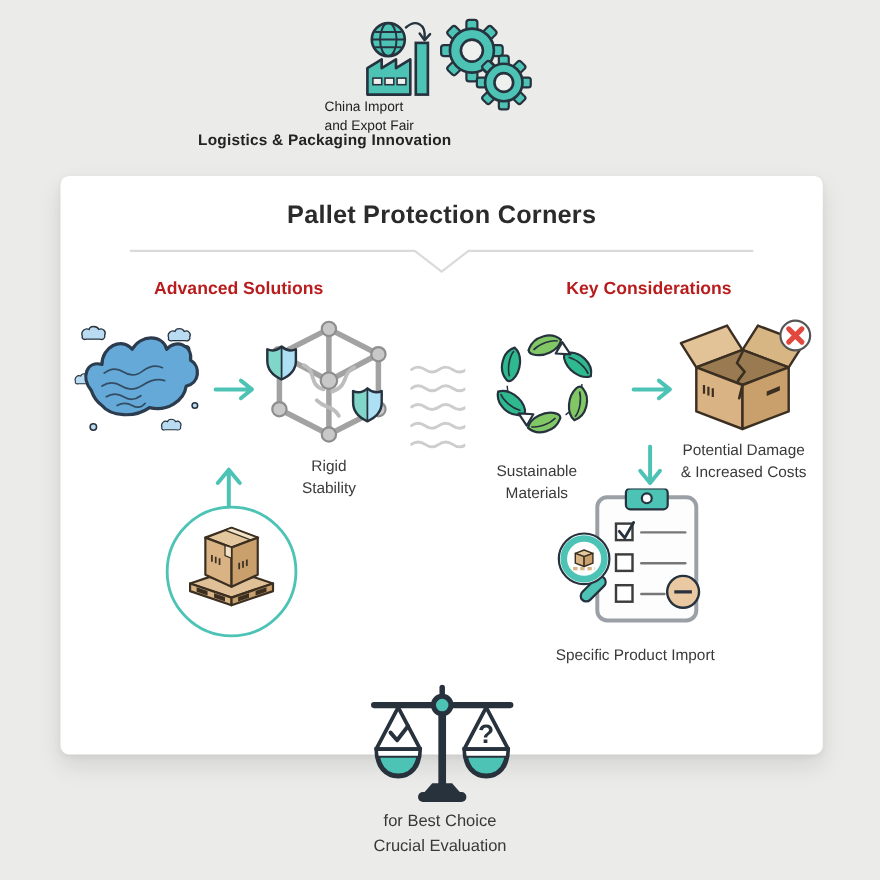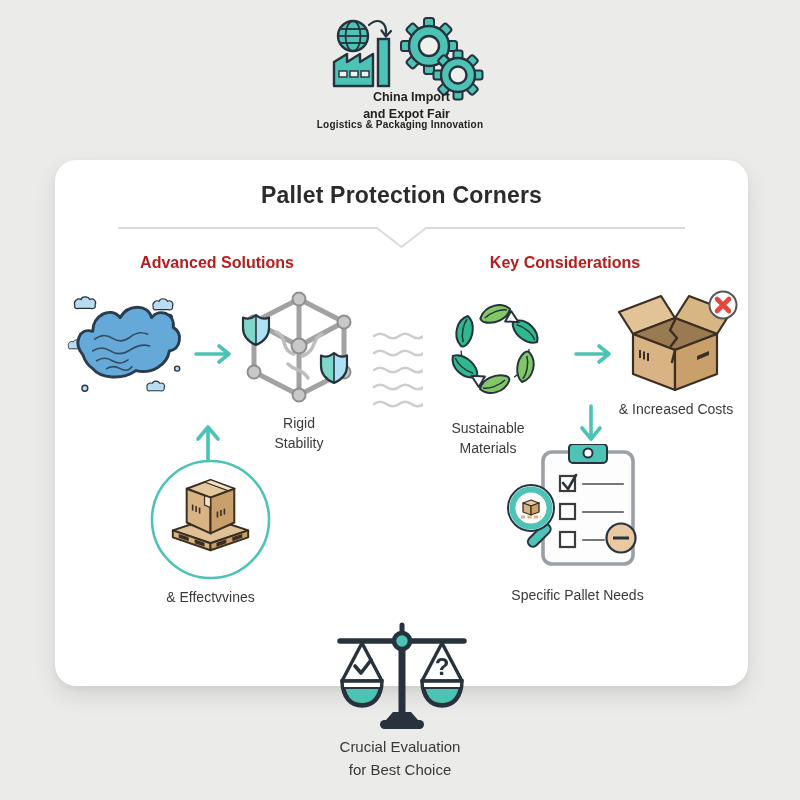--- a/index.html
+++ b/index.html
@@ -5,42 +5,42 @@
   html,body{margin:0;padding:0;}
   body{
     width:800px;height:800px;position:relative;overflow:hidden;
     background:#ebecea;
     font-family:"Liberation Sans", sans-serif;
     color:#2e2e2e;
   }
   .abs{position:absolute;}
   .stage{position:absolute;inset:0;}
   .fair-name{
-    left:295px;top:89px;width:155px;text-align:right;
-    font-size:12.5px;line-height:1.32;font-weight:700;color:#222;
+    left:295px;top:89px;width:155px;text-align:left;
+    font-size:12.5px;line-height:1.32;font-weight:400;color:#222;
   }
   .fair-name span{display:block;}
   .subtitle{
-    left:180px;top:119px;width:440px;text-align:center;
-    font-size:10px;font-weight:600;color:#232323;letter-spacing:.2px;
+    left:180px;top:119px;width:440px;text-align:left;
+    font-size:14px;font-weight:600;color:#232323;letter-spacing:.2px;
   }
   .card{
     left:55px;top:160px;width:693px;height:526px;
-    background:#ffffff;border-radius:21px;
+    background:#ffffff;border-radius:8px;
     box-shadow:0 10px 22px rgba(0,0,0,.10), 0 2px 6px rgba(0,0,0,.05);
   }
   .card-title{
     left:0;top:22px;width:693px;text-align:center;
     font-size:23px;font-weight:700;color:#2b2b2b;letter-spacing:.2px;
   }
   .heading{
     font-size:16px;font-weight:700;color:#b91c1c;text-align:center;
   }
   .heading-left{left:57px;top:94px;width:210px;}
-  .heading-right{left:403px;top:94px;width:214px;}
+  .heading-right{left:428px;top:94px;width:214px;}
   .label{
     font-size:14px;color:#3a3a3a;text-align:center;line-height:1.42;
   }
   .label span{display:block;}
   .label-cushion{left:5px;top:258px;width:180px;}
   .label-rigid{left:182px;top:254px;width:124px;}
   .label-enhanced{left:68px;top:428px;width:175px;}
   .label-sustainable{left:377px;top:259px;width:112px;}
   .label-potential{left:545px;top:240px;width:152px;}
   .label-specific{left:440px;top:426px;width:165px;}
@@ -210,21 +210,20 @@
       <g stroke="#3b2f22" stroke-width="1.6">
         <line x1="45" y1="48" x2="45" y2="54"></line>
           <line x1="48.5" y1="49.5" x2="48.5" y2="55.5"></line>
           <line x1="52" y1="51" x2="52" y2="57"></line>
         <line x1="70" y1="55" x2="70" y2="61"></line>
           <line x1="73.5" y1="53.5" x2="73.5" y2="59.5"></line>
           <line x1="77" y1="52" x2="77" y2="58"></line>
       </g>
     </svg>
     <div class="abs label label-enhanced">
-      <span>&amp; Effectvvines</span>
     </div>
 
     <svg class="abs" style="left:387px;top:136px" width="106" height="106" viewBox="0 0 106 106">
       <g transform="translate(53,53)">
         <circle r="34" fill="none" stroke="#26323d" stroke-width="1.3" stroke-dasharray="9 15"></circle>
         <g transform="rotate(0)">
             <g transform="translate(0,-35)">
           <path d="M-14,3 C-10,-8 6,-13 15,-5 C13,5 -1,11 -11,8 C-14,7 -15,5 -14,3 Z" fill="#82c765" stroke="#26323d" stroke-width="2" stroke-linejoin="round"></path>
           <path d="M-10,4 C-4,-2 6,-5 12,-4" fill="none" stroke="#26323d" stroke-width="1.5"></path>
         </g>
@@ -286,20 +285,21 @@
       <g stroke="#3b2f22" stroke-width="2">
         <line x1="31" y1="62" x2="31" y2="70"></line>
           <line x1="35" y1="63.5" x2="35" y2="71.5"></line>
           <line x1="39" y1="65" x2="39" y2="73"></line>
       </g>
       <polygon points="88,68 100,63 100,67 88,72" fill="#3b2f22"></polygon>
       <circle cx="114" cy="17" r="13.5" fill="#ffffff" stroke="#555555" stroke-width="2"></circle>
       <path d="M108,11 L120,23 M120,11 L108,23" stroke="#e2483d" stroke-width="4.6" stroke-linecap="round"></path>
     </svg>
     <div class="abs label label-potential">
+      <span>Potential Damage</span>
       <span>&amp; Increased Costs</span>
     </div>
 
     <svg class="abs" style="left:523px;top:244px" width="26" height="40" viewBox="0 0 26 40">
       <path d="M13,2 V33 M4,24 L13,35 L22,24" fill="none" stroke="#4cc3b5" stroke-width="3.6" stroke-linecap="round" stroke-linejoin="round"></path>
     </svg>
 
     <svg class="abs" style="left:450px;top:284px" width="140" height="127" viewBox="0 0 140 127">
       <rect x="38" y="8" width="90" height="112" rx="9" fill="#fdfdfd" stroke="#9aa0a5" stroke-width="3.6"></rect>
       <rect x="64" y="0" width="38" height="19" rx="4" fill="#4cc3b5" stroke="#26323d" stroke-width="2"></rect>
@@ -320,21 +320,21 @@
       <g transform="rotate(45 41 84)">
         <rect x="36.5" y="80" width="10" height="28" rx="5" fill="#4cc3b5" stroke="#26323d" stroke-width="2"></rect>
       </g>
       <circle cx="26" cy="64" r="23" fill="#ffffff" stroke="#26323d" stroke-width="2"></circle>
       <circle cx="26" cy="64" r="18.5" fill="#fdfdfd" stroke="#4cc3b5" stroke-width="6"></circle>
       <polygon points="18,59 26,56 34,59 26,62" fill="#e3c79d" stroke="#3b2f22" stroke-width="1.3" stroke-linejoin="round"></polygon>
       <polygon points="18,59 26,62 26,71 18,68" fill="#d9b383" stroke="#3b2f22" stroke-width="1.3" stroke-linejoin="round"></polygon>
       <polygon points="26,62 34,59 34,68 26,71" fill="#c9a06b" stroke="#3b2f22" stroke-width="1.3" stroke-linejoin="round"></polygon>
       <line x1="16" y1="73" x2="36" y2="73" stroke="#d9b383" stroke-width="3" stroke-dasharray="4 2.5"></line>
     </svg>
-    <div class="abs label label-specific">Specific Pallet Needs</div>
+    <div class="abs label label-specific">Specific Product Import</div>
 
   </div>
 
   <svg class="abs" style="left:332px;top:622px" width="140" height="114" viewBox="0 0 140 114">
     <line x1="70" y1="3" x2="70" y2="14" stroke="#27323c" stroke-width="5" stroke-linecap="round"></line>
     <line x1="8" y1="19" x2="132" y2="19" stroke="#27323c" stroke-width="5.5" stroke-linecap="round"></line>
     <line x1="70" y1="19" x2="70" y2="97" stroke="#27323c" stroke-width="7"></line>
     <g>
       <polygon points="30,21 10,59 50,59" fill="#ffffff" stroke="#27323c" stroke-width="3.4" stroke-linejoin="round"></polygon>
       <path d="M10,59 C10,76 19,84 30,84 C41,84 50,76 50,59 Z" fill="#ffffff" stroke="#27323c" stroke-width="3.4"></path>
@@ -346,17 +346,17 @@
       <path d="M90,59 C90,76 99,84 110,84 C121,84 130,76 130,59 Z" fill="#ffffff" stroke="#27323c" stroke-width="3.4"></path>
       <path d="M92.5,66 C95,78 102,82 110,82 C118,82 125,78 127.5,66 Z" fill="#4cc3b5" stroke="#27323c" stroke-width="1.8"></path>
       <text x="110" y="53" font-size="24" font-weight="700" fill="#27323c" text-anchor="middle" font-family="Liberation Sans, sans-serif">?</text>
     </g>
     <circle cx="70" cy="19" r="8" fill="#4cc3b5" stroke="#27323c" stroke-width="4.6"></circle>
     <polygon points="61,90 79,90 86,98 54,98" fill="#27323c"></polygon>
     <rect x="48" y="98" width="44" height="9" rx="4.5" fill="#27323c"></rect>
   </svg>
 
   <div class="abs label-crucial">
+    <span>for Best Choice</span>
     <span>Crucial Evaluation</span>
-    <span>for Best Choice</span>
   </div>
 
 </div>
 
 </body></html>

